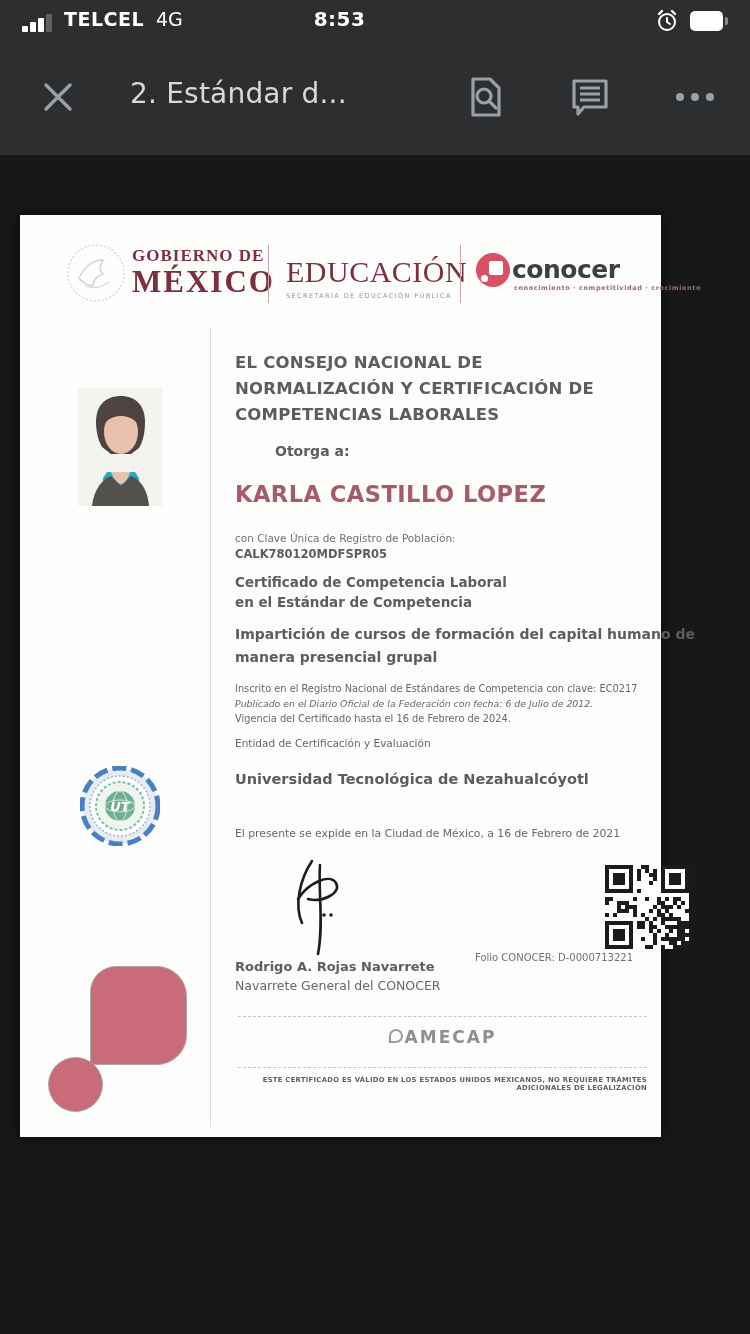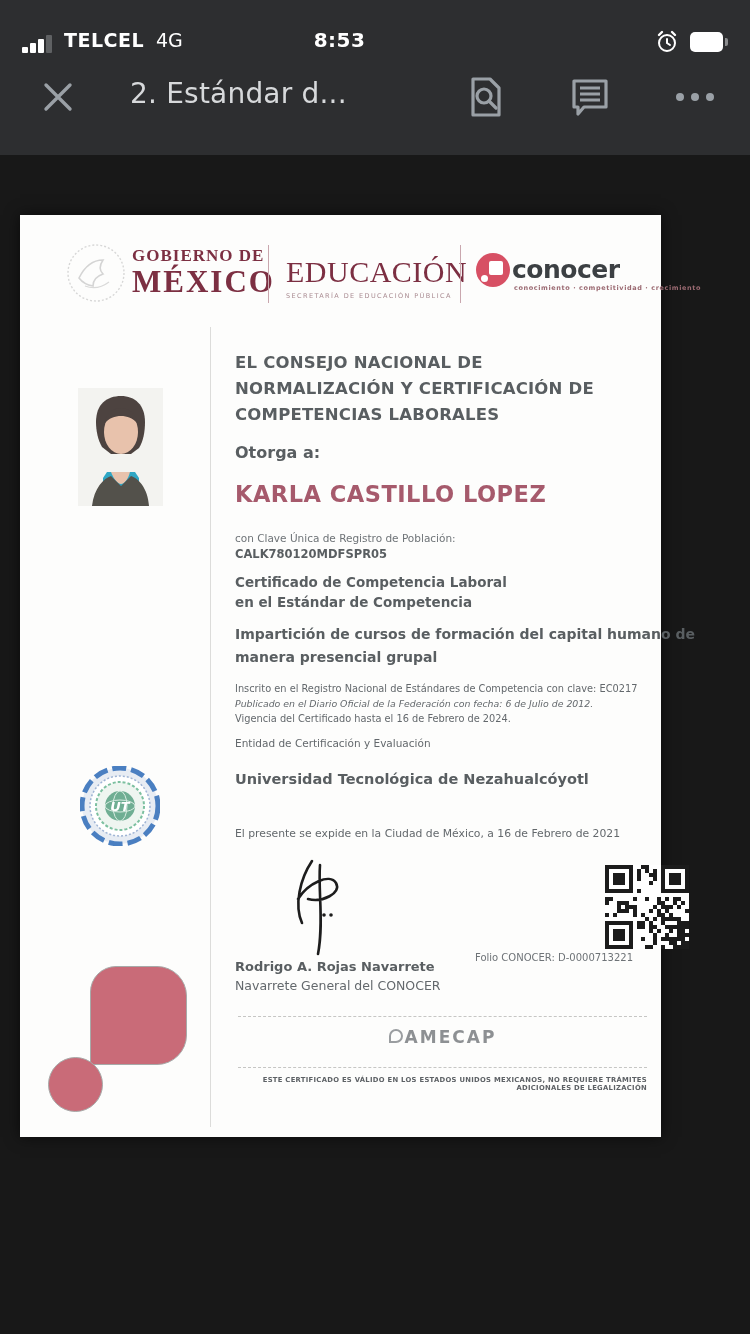--- a/index.html
+++ b/index.html
@@ -3,21 +3,21 @@
 <meta charset="utf-8">
 <style>
   html,body{margin:0;padding:0;}
   body{
     width:750px;height:1334px;position:relative;overflow:hidden;
     background:#181818;font-family:"DejaVu Sans","Liberation Sans",sans-serif;
     -webkit-font-smoothing:antialiased;
   }
   
   .top-chrome{position:absolute;left:0;top:0;width:750px;height:155px;background:#2d2e30;}
-  .status-bar{position:absolute;left:0;top:0;width:679px;height:44px;margin-top:21px;}
+  .status-bar{position:absolute;left:0;top:0;width:679px;height:44px;}
   .sig-bars{position:absolute;left:22px;top:14px;width:34px;height:18px;}
   .sig-bars span{position:absolute;bottom:0;width:6px;background:#fff;border-radius:1px;}
   .sig-bars span:nth-child(1){left:0;height:6px;}
   .sig-bars span:nth-child(2){left:8px;height:10px;}
   .sig-bars span:nth-child(3){left:16px;height:14px;}
   .sig-bars span:nth-child(4){left:24px;height:18px;background:#5f6163;}
   .carrier{position:absolute;left:64px;top:8px;color:#fff;font-size:19px;font-weight:600;letter-spacing:.5px;}
   .network{position:absolute;left:156px;top:8px;color:#fff;font-size:19px;font-weight:500;}
   .clock{position:absolute;left:0;right:0;top:7px;text-align:center;color:#fff;font-size:20px;font-weight:700;letter-spacing:.5px;}
   .alarm-icon{position:absolute;left:655px;top:9px;width:24px;height:24px;}
@@ -55,21 +55,21 @@
   .conocer .tag{position:absolute;left:38px;top:31px;width:220px;font-size:6.5px;color:#9b6a72;letter-spacing:.6px;font-weight:600;}
   
   .photo{position:absolute;left:58px;top:173px;width:85px;height:118px;}
   .vrule{position:absolute;left:190px;top:112px;width:1px;height:800px;background:#dcdcda;}
   .seal{position:absolute;left:60px;top:551px;width:80px;height:80px;}
   .blob-square{position:absolute;left:70px;top:751px;width:95px;height:97px;background:#c96b78;border:1px solid #a7aaa9;border-radius:26px 30px 30px 0;}
   .blob-circle{position:absolute;left:28px;top:842px;width:53px;height:53px;background:#c96b78;border:1px solid #a7aaa9;border-radius:50%;}
   
   .col{position:absolute;left:215px;color:#595e61;}
   .issuer{top:135px;font-size:16.5px;font-weight:700;line-height:26px;letter-spacing:.2px;color:#595e61;white-space:nowrap;}
-  .otorga{top:228px;font-size:16px;font-weight:700;}
+  .otorga{top:228px;font-size:14px;font-weight:700;margin-left:40px;}
   .holder-name{top:266px;font-size:22.5px;font-weight:800;color:#a65a6c;letter-spacing:.5px;white-space:nowrap;}
   .curp-label{top:317px;font-size:10.5px;color:#6e7377;}
   .curp{top:332px;font-size:11.5px;font-weight:700;}
   .certline{font-size:13.5px;font-weight:700;line-height:20px;}
   .cert1{top:357px;}
   .cert2{top:377px;}
   .standard{top:408px;font-size:14px;font-weight:700;line-height:23px;white-space:nowrap;}
   .reg{font-size:9.8px;color:#63686c;line-height:15.5px;white-space:nowrap;}
   .reg1{top:466px;}
   .reg2{top:481px;font-style:italic;font-size:9.4px;}

